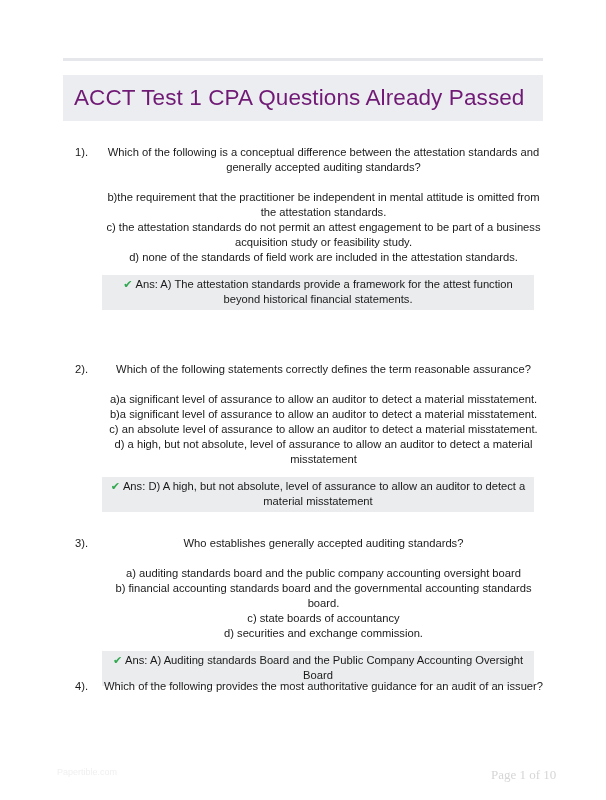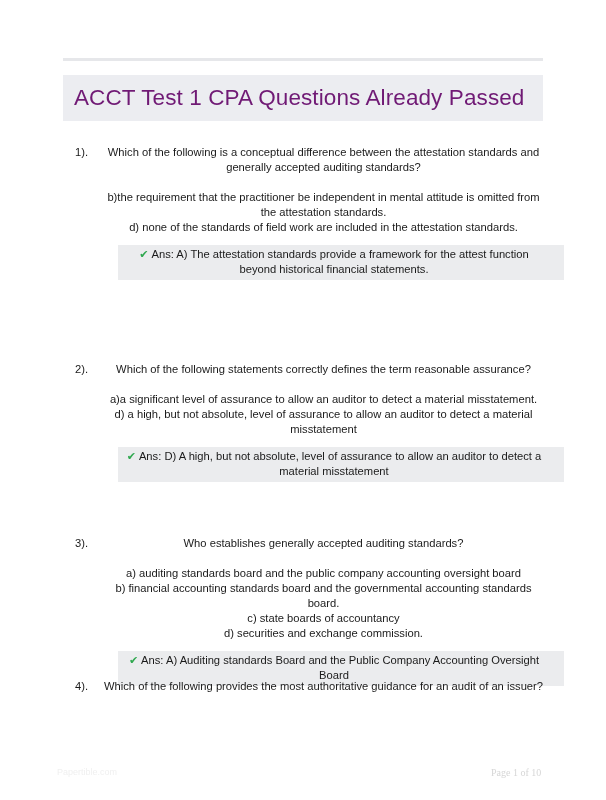--- a/index.html
+++ b/index.html
@@ -8,55 +8,58 @@
   .top-rule { position: absolute; left: 63px; top: 58px; width: 480px; height: 3px; background: #e6e7ea; }
   .title-bar { position: absolute; left: 63px; top: 75px; width: 480px; height: 46px;
                background: #ecedf1; box-sizing: border-box; padding-left: 11px; }
   .title-bar h1 { margin: 0; font-weight: normal; font-size: 22.5px; line-height: 46px; color: #701a75; letter-spacing: 0.1px; }
   .q { position: absolute; left: 75px; width: 470px; font-size: 11.2px; line-height: 15px; }
   .q .num { position: absolute; left: 0; top: 0; width: 25px; }
   .q .body { margin-left: 27px; text-align: center; }
   .q .stem { margin: 0 0 15px 0; }
   .q .opts { margin: 0 0 10px 0; }
   .q .opt { display: block; }
-  .ans { background: #ebecee; padding: 2px 19px 3px 5px; margin-left: 16px; width: 422px; box-sizing: content-box; }
+  .ans { background: #ebecee; padding: 2px 5px 3px 5px; margin-left: 0; width: 422px; box-sizing: content-box; }
   .check { color: #2fa84f; font-weight: bold; font-size: 11px; margin-right: 3px; display: inline-block; transform: translateY(0px); }
   .footer-left { position: absolute; left: 57px; top: 767px; font-size: 9px; color: #f0f0f0; }
-  .footer-right { position: absolute; left: 491px; top: 767px; font-size: 10px; color: #d6d6d6;
+  .footer-right { position: absolute; left: 491px; top: 767px; font-size: 13px; color: #d6d6d6;
                   font-family: "Liberation Serif", "DejaVu Serif", serif; }
 </style>
 </head>
 <body>
 
 <div class="top-rule"></div>
 
 <div class="title-bar">
   <h1>ACCT Test 1 CPA Questions Already Passed</h1>
 </div>
 
 <div class="q" style="top:145px;">
   <span class="num">1).</span>
   <div class="body">
     <p class="stem">Which of the following is a conceptual difference between the attestation standards and generally accepted auditing standards?</p>
     <div class="opts">
       <span class="opt">b)the requirement that the practitioner be independent in mental attitude is omitted from the attestation standards.</span>
+      <span class="opt">c) the attestation standards do not permit an attest engagement to be part of a business acquisition study or feasibility study.</span>
       <span class="opt">d) none of the standards of field work are included in the attestation standards.</span>
     </div>
     <div class="ans">
       <span class="check">✔</span><span>Ans: A) The attestation standards provide a framework for the attest function beyond historical financial statements.</span>
     </div>
   </div>
 </div>
 
 <div class="q" style="top:362px;">
   <span class="num">2).</span>
   <div class="body">
     <p class="stem">Which of the following statements correctly defines the term reasonable assurance?</p>
     <div class="opts">
       <span class="opt">a)a significant level of assurance to allow an auditor to detect a material misstatement.</span>
+      <span class="opt">b)a significant level of assurance to allow an auditor to detect a material misstatement.</span>
+      <span class="opt">c) an absolute level of assurance to allow an auditor to detect a material misstatement.</span>
       <span class="opt">d) a high, but not absolute, level of assurance to allow an auditor to detect a material misstatement</span>
     </div>
     <div class="ans">
       <span class="check">✔</span><span>Ans: D) A high, but not absolute, level of assurance to allow an auditor to detect a material misstatement</span>
     </div>
   </div>
 </div>
 
 <div class="q" style="top:536px;">
   <span class="num">3).</span>

